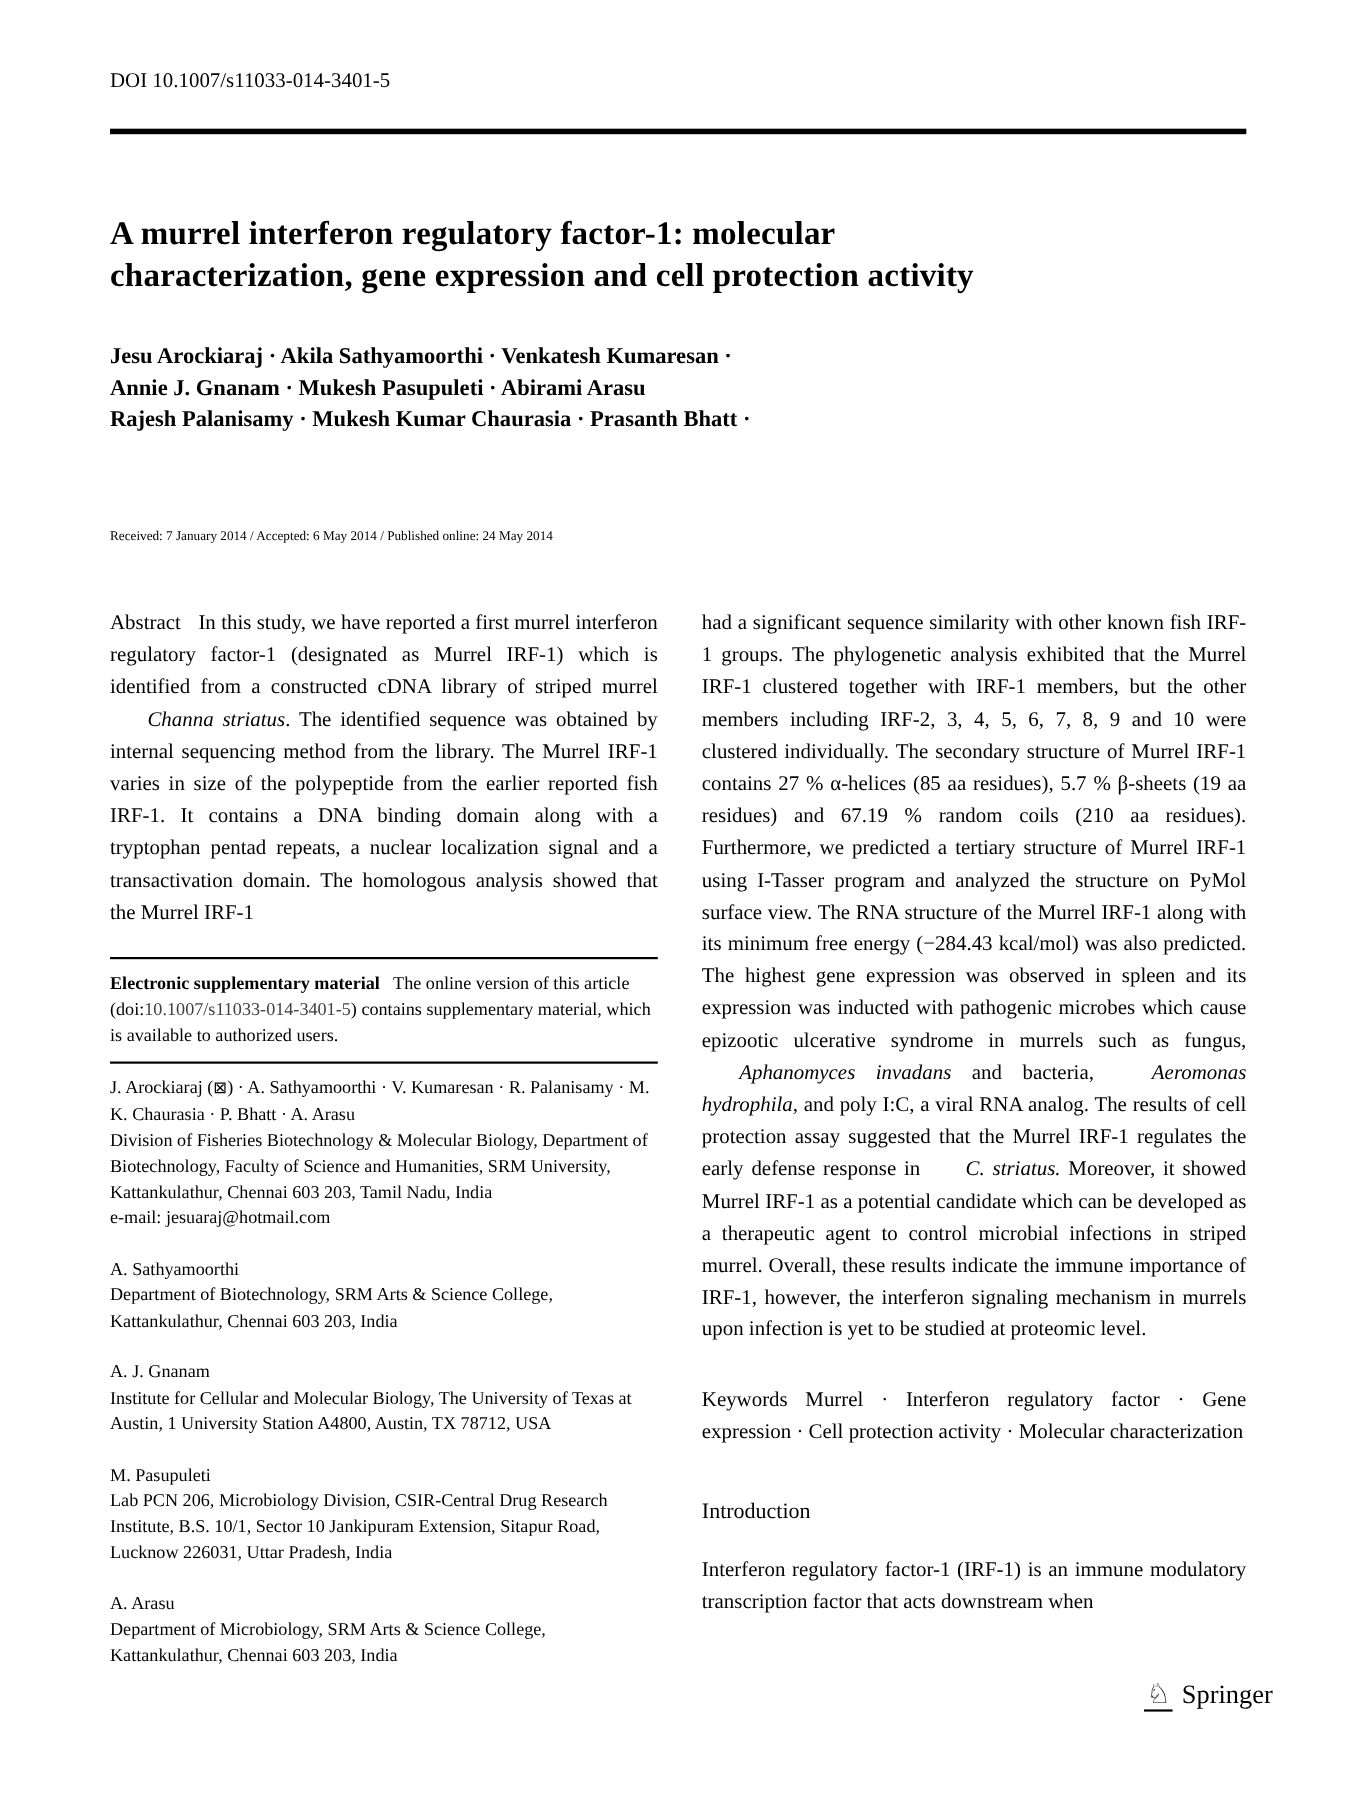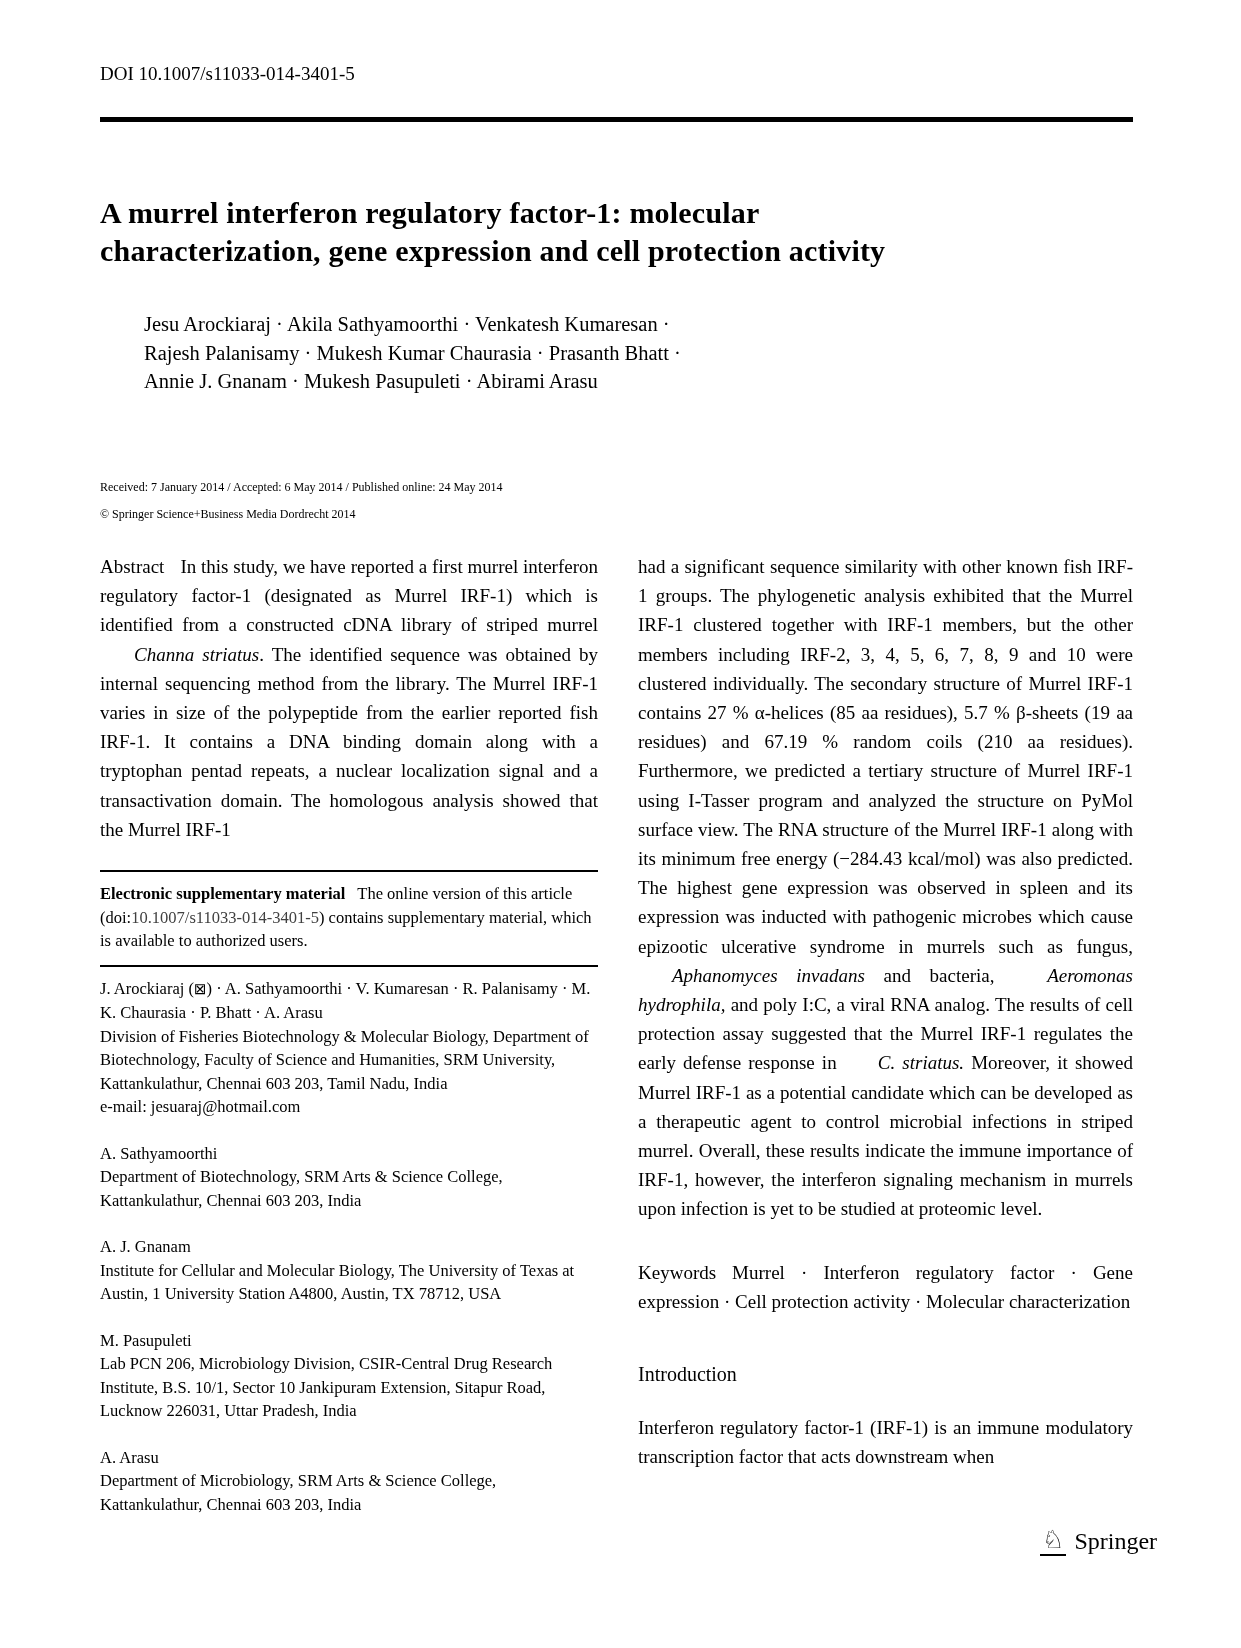--- a/index.html
+++ b/index.html
@@ -12,21 +12,21 @@
     overflow:hidden;
   }
   .content{position:absolute;left:100px;width:1033px;}
 
   
   .jheader{top:60px;font-size:19px;line-height:27px;}
   .hrule{position:absolute;left:100px;top:117px;width:1033px;height:5px;background:#000;}
 
   
   .title{top:194px;font-size:30px;line-height:38px;font-weight:bold;letter-spacing:.2px;}
-  .authors{top:310px;font-size:20.5px;line-height:28.5px;font-weight:normal;margin-left:44px;}
+  .authors{top:310px;font-size:20.5px;line-height:28.5px;font-weight:bold;}
 
   
   .history{top:474px;font-size:12px;line-height:27px;}
 
   
   .columns{top:552px;display:flex;gap:40px;}
   .col-left{width:498px;}
   .col-right{width:495px;}
   .body-text{font-size:19px;line-height:29.2px;text-align:justify;}
   .label{font-weight:normal;padding-right:16px;}
@@ -65,27 +65,26 @@
   </div>
   <div class="hrule"></div>
 
   <div class="content title">
     <div>A murrel interferon regulatory factor-1: molecular</div>
     <div>characterization, gene expression and cell protection activity</div>
   </div>
 
   <div class="content authors">
     <div>Jesu Arockiaraj · Akila Sathyamoorthi · Venkatesh Kumaresan ·</div>
+    <div>Annie J. Gnanam · Mukesh Pasupuleti · Abirami Arasu</div>
     <div>Rajesh Palanisamy · Mukesh Kumar Chaurasia · Prasanth Bhatt ·</div>
-    <div>Annie J. Gnanam · Mukesh Pasupuleti · Abirami Arasu</div>
   </div>
 
   <div class="content history">
     <div>Received: 7 January 2014 / Accepted: 6 May 2014 / Published online: 24 May 2014</div>
-    <div>© Springer Science+Business Media Dordrecht 2014</div>
   </div>
 
   <div class="content columns">
 
     <div class="col-left">
       <p class="body-text" style="margin:0;">
         <span class="label">Abstract</span><span>In this study, we have reported a first murrel interferon regulatory factor-1 (designated as Murrel IRF-1) which is identified from a constructed cDNA library of striped murrel </span><span class="i">Channa striatus</span><span>. The identified sequence was obtained by internal sequencing method from the library. The Murrel IRF-1 varies in size of the polypeptide from the earlier reported fish IRF-1. It contains a DNA binding domain along with a tryptophan pentad repeats, a nuclear localization signal and a transactivation domain. The homologous analysis showed that the Murrel IRF-1</span>
       </p>
 
       <hr class="fn-rule">

